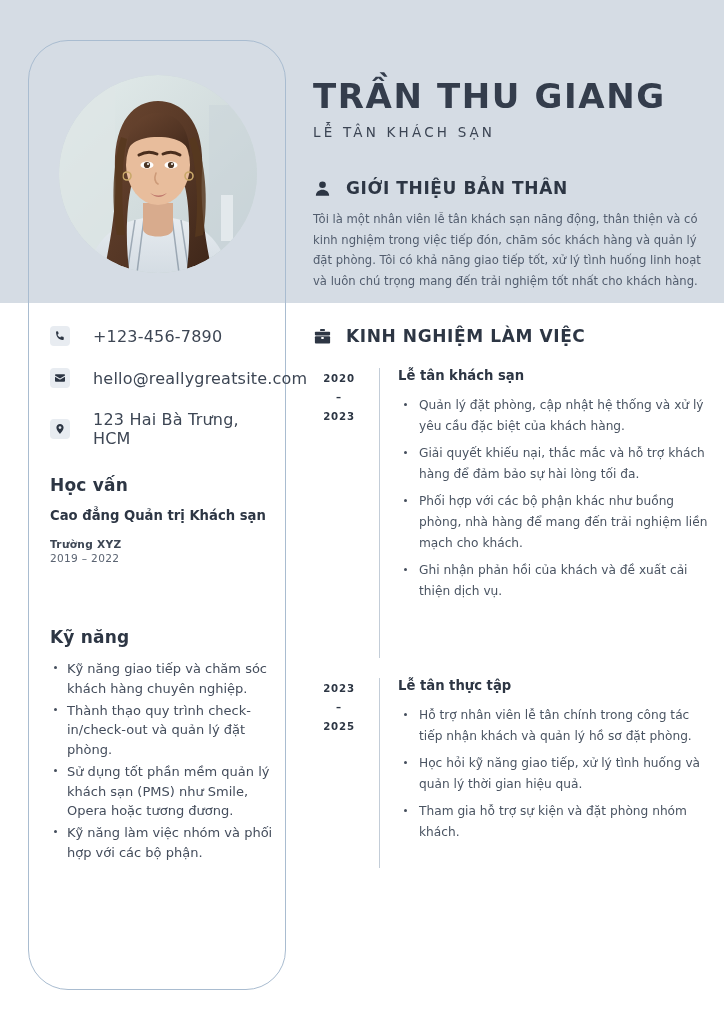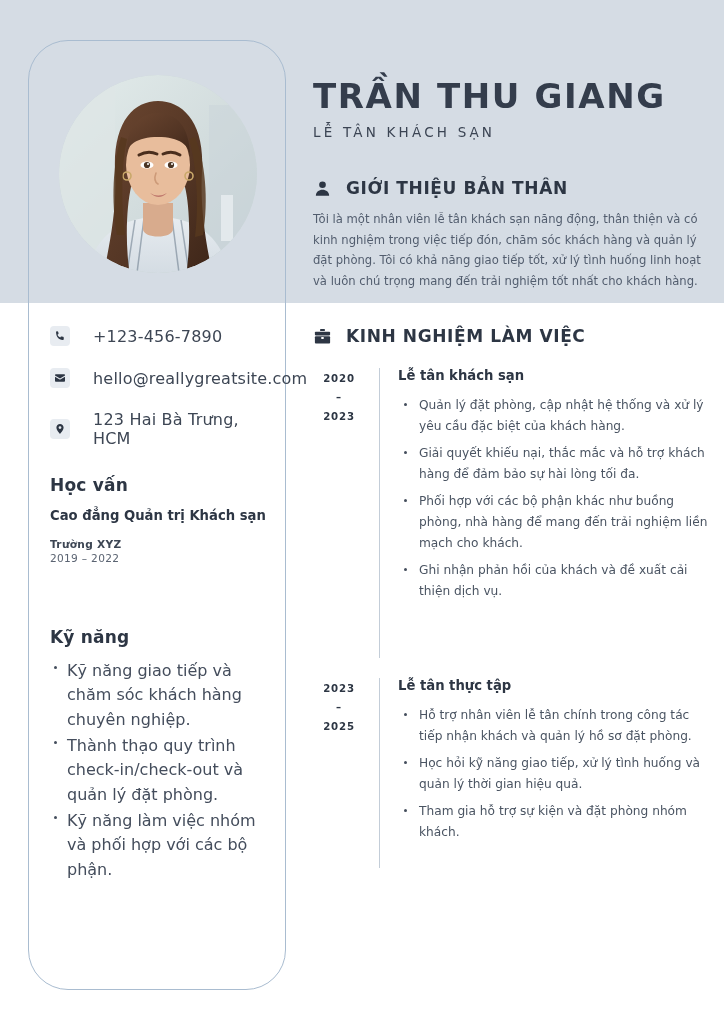--- a/index.html
+++ b/index.html
@@ -176,21 +176,21 @@
     margin-top: 2px;
     letter-spacing: 0.3px;
   }
   ul.bullets {
     margin: 0;
     padding-left: 17px;
     list-style: none;
   }
   ul.bullets li {
     position: relative;
-    font-size: 16px;
+    font-size: 13px;
     line-height: 1.52;
     color: #444d5c;
     margin-bottom: 2px;
   }
   ul.bullets li::before {
     content: "";
     position: absolute;
     left: -13px;
     top: 7px;
     width: 3.4px;
@@ -376,20 +376,21 @@
     <div class="edu-degree">Cao đẳng Quản trị Khách sạn</div>
     <div class="edu-school">Trường XYZ</div>
     <div class="edu-years">2019 – 2022</div>
   </div>
 
   <div class="left-sec" style="top:627px;">
     <h2 class="left-sec-title">Kỹ năng</h2>
     <ul class="bullets">
       <li>Kỹ năng giao tiếp và chăm sóc khách hàng chuyên nghiệp.</li>
       <li>Thành thạo quy trình check-in/check-out và quản lý đặt phòng.</li>
+      <li>Sử dụng tốt phần mềm quản lý khách sạn (PMS) như Smile, Opera hoặc tương đương.</li>
       <li>Kỹ năng làm việc nhóm và phối hợp với các bộ phận.</li>
     </ul>
   </div>
 
   <div class="exp">
     <div class="sec-head">
       <span>
         <svg class="icon-svg" width="19" height="19" viewBox="0 0 24 24" fill="#2d3644" aria-hidden="true">
           <rect x="9" y="2.6" width="6" height="2.6" rx="0.7"></rect>
           <rect x="2.4" y="6" width="19.2" height="4.6" rx="1"></rect>

